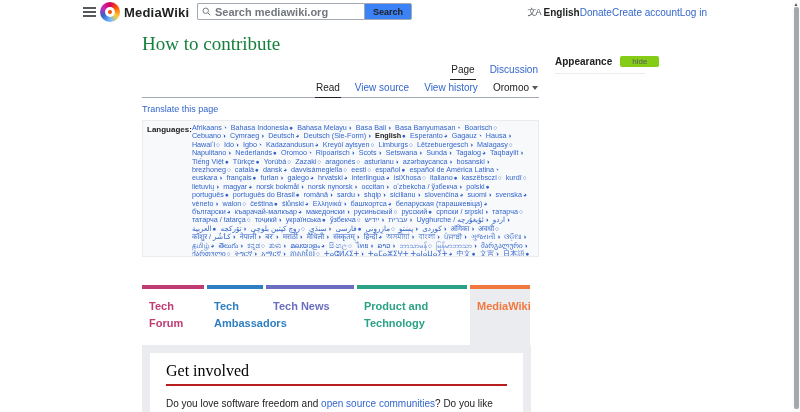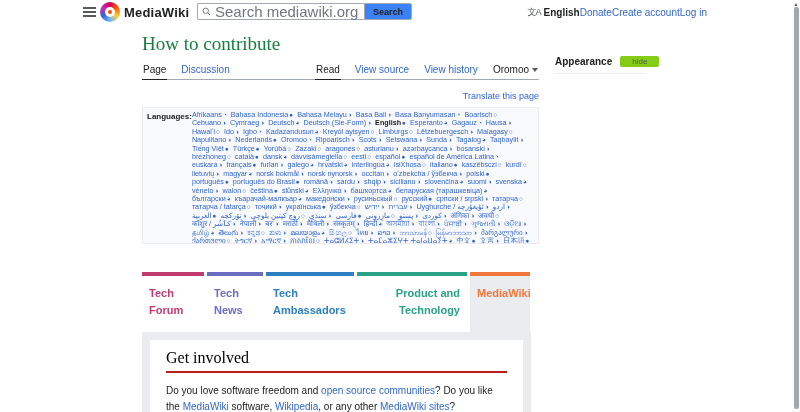--- a/index.html
+++ b/index.html
@@ -18,67 +18,67 @@
     background:conic-gradient(#d40356,#ff5b00,#fc3,#70b8ff,#36c,#c829b8,#d40356); }
   .logo::after { content:""; position:absolute; left:5px; top:5px; width:10px; height:10px;
     border-radius:50%; background:#fff; }
   .logo::before { content:""; position:absolute; left:8px; top:8px; width:4px; height:4px;
     border-radius:50%; background:#f54f00; z-index:1; }
   .brand { position:absolute; left:124px; top:5px; font-size:13px; font-weight:bold; color:#202122; letter-spacing:.2px; }
   .searchwrap { position:absolute; left:197px; top:3px; display:flex; height:17px; }
   .searchbox { display:flex; align-items:center; width:167px; border:1px solid #a2a9b1;
     border-right:none; border-radius:2px 0 0 2px; background:#fff; padding:0 4px; }
   .searchbox svg { flex:0 0 auto; margin-right:4px; }
-  .searchbox input { border:none; outline:none; width:100%; font-size:15px; color:#202122;
-    font-family:"Liberation Sans", sans-serif; background:transparent; }
+  .searchbox input { border:none; outline:none; width:100%; font-size:11px; color:#202122;
+    font-family:"Liberation Sans", sans-serif; background:transparent;font-weight:bold; }
   .searchbox input::placeholder { color:#72777d; }
   .search-btn { height:17px; border:1px solid #a2a9b1; border-radius:0 2px 2px 0; background:#3b82f6;
     font-size:9px; font-weight:bold; color:#202122; padding:0 8px; cursor:pointer;
     font-family:"Liberation Sans", sans-serif; }
   .header-right { position:absolute; right:93px; top:6px; display:flex; align-items:center;
     font-size:10px; white-space:nowrap; }
   .lang-btn { display:flex; align-items:center; gap:3px; cursor:pointer; }
   .lang-btn .glyph { font-size:9px; color:#54595d; letter-spacing:-1px; }
   .lang-btn b { font-size:10px; color:#202122; }
 
   
   .content { position:absolute; left:142px; top:33px; width:397px; }
   h1.page-title { font-family:"Liberation Serif", serif; font-weight:normal; font-size:19px; color:#15803d; }
 
   .tabbar { display:flex; justify-content:space-between; align-items:flex-end;
-    border-bottom:1px solid #a2a9b1; margin-top:6px; font-size:10px; }
+    border-bottom:1px solid #a2a9b1; margin-top:6px; font-size:10px;flex-direction:column; }
   .tabs-left, .tabs-right { display:flex; gap:13px; }
   .tab { padding:3px 1px 4px; color:#3366cc; cursor:pointer; white-space:nowrap; }
   .tab.active { color:#202122; border-bottom:1px solid #202122; margin-bottom:-1px; }
   .tab .chev { display:inline-block; width:0; height:0; border-left:3px solid transparent;
     border-right:3px solid transparent; border-top:4px solid #54595d; margin-left:3px; vertical-align:1px; }
   .tab-tools { color:#202122; }
 
-  .translate-row { text-align:right; margin-top:5px; }
+  .translate-row { text-align:left; }
   .translate-row a { font-size:9px; }
 
   
   .langbox { display:flex; margin-top:4px; background:#f8f9fa; border:1px solid #eaecf0;
     padding:3px 4px; max-height:137px; overflow:hidden; }
   .langlabel { flex:0 0 44px; font-size:8px; font-weight:bold; color:#202122; padding-top:1px; }
   .langlist { flex:1; font-size:7.2px; line-height:8.4px; letter-spacing:0; }
   .lang-item { margin-right:4px; white-space:nowrap; display:inline-block; }
   .lang-name { color:#3366cc; }
   .lang-name.current { color:#202122; font-weight:bold; }
   .lang-status { color:#36c; font-size:6.5px; margin-left:1px; }
 
   
   .portal { margin-top:28px; width:389px; }
   .portal-tabs { display:flex; gap:3px; height:60px; }
   .portal-tab { border-top:4px solid #999; padding:9px 7px 0; font-size:11px; font-weight:bold;
     line-height:17px; cursor:pointer; }
   .portal-tab:nth-child(1){ width:62px; }
   .portal-tab:nth-child(2){ width:56px; }
   .portal-tab:nth-child(3){ width:88px; }
-  .portal-tab:nth-child(4){ width:110px;text-align:right; }
+  .portal-tab:nth-child(4){ width:110px; }
   .portal-tab:nth-child(5){ width:60px; }
   .portal-panel { background:#eaecf0; padding:8px; min-height:160px; }
   .portal-panel-inner { background:#fff; padding:9px 16px 14px; min-height:144px; }
   h2.section-title { font-family:"Liberation Serif", serif; font-weight:normal; font-size:16px;
     color:#000; border-bottom:2px solid #b91c1c; padding-bottom:4px; }
   .para { font-size:10px; line-height:15.5px; color:#202122; margin-top:10px; }
 
   
   .appearance { position:absolute; left:555px; top:56px; width:90px; display:flex;
     gap:8px; padding-bottom:6px; border-bottom:1px solid #eaecf0; }
@@ -149,22 +149,22 @@
   </div>
 
   <div class="langbox">
     <div class="langlabel">Languages:</div>
     <div class="langlist"><span class="lang-item"><a class="lang-name" dir="auto">Afrikaans</a><span class="lang-status">◔</span></span><span class="lang-item"><a class="lang-name" dir="auto">Bahasa Indonesia</a><span class="lang-status">●</span></span><span class="lang-item"><a class="lang-name" dir="auto">Bahasa Melayu</a><span class="lang-status">◑</span></span><span class="lang-item"><a class="lang-name" dir="auto">Basa Bali</a><span class="lang-status">◑</span></span><span class="lang-item"><a class="lang-name" dir="auto">Basa Banyumasan</a><span class="lang-status">◔</span></span><span class="lang-item"><a class="lang-name" dir="auto">Boarisch</a><span class="lang-status">○</span></span><span class="lang-item"><a class="lang-name" dir="auto">Cebuano</a><span class="lang-status">◑</span></span><span class="lang-item"><a class="lang-name" dir="auto">Cymraeg</a><span class="lang-status">◑</span></span><span class="lang-item"><a class="lang-name" dir="auto">Deutsch</a><span class="lang-status">◕</span></span><span class="lang-item"><a class="lang-name" dir="auto">Deutsch (Sie-Form)</a><span class="lang-status">◑</span></span><span class="lang-item"><b class="lang-name current" dir="auto">English</b><span class="lang-status">●</span></span><span class="lang-item"><a class="lang-name" dir="auto">Esperanto</a><span class="lang-status">◕</span></span><span class="lang-item"><a class="lang-name" dir="auto">Gagauz</a><span class="lang-status">◔</span></span><span class="lang-item"><a class="lang-name" dir="auto">Hausa</a><span class="lang-status">◑</span></span><span class="lang-item"><a class="lang-name" dir="auto">Hawaiʻi</a><span class="lang-status">○</span></span><span class="lang-item"><a class="lang-name" dir="auto">Ido</a><span class="lang-status">◑</span></span><span class="lang-item"><a class="lang-name" dir="auto">Igbo</a><span class="lang-status">◔</span></span><span class="lang-item"><a class="lang-name" dir="auto">Kadazandusun</a><span class="lang-status">◕</span></span><span class="lang-item"><a class="lang-name" dir="auto">Kreyòl ayisyen</a><span class="lang-status">○</span></span><span class="lang-item"><a class="lang-name" dir="auto">Limburgs</a><span class="lang-status">○</span></span><span class="lang-item"><a class="lang-name" dir="auto">Lëtzebuergesch</a><span class="lang-status">◑</span></span><span class="lang-item"><a class="lang-name" dir="auto">Malagasy</a><span class="lang-status">○</span></span><span class="lang-item"><a class="lang-name" dir="auto">Napulitano</a><span class="lang-status">◑</span></span><span class="lang-item"><a class="lang-name" dir="auto">Nederlands</a><span class="lang-status">●</span></span><span class="lang-item"><a class="lang-name" dir="auto">Oromoo</a><span class="lang-status">◔</span></span><span class="lang-item"><a class="lang-name" dir="auto">Ripoarisch</a><span class="lang-status">◑</span></span><span class="lang-item"><a class="lang-name" dir="auto">Scots</a><span class="lang-status">◑</span></span><span class="lang-item"><a class="lang-name" dir="auto">Setswana</a><span class="lang-status">◑</span></span><span class="lang-item"><a class="lang-name" dir="auto">Sunda</a><span class="lang-status">◑</span></span><span class="lang-item"><a class="lang-name" dir="auto">Tagalog</a><span class="lang-status">◕</span></span><span class="lang-item"><a class="lang-name" dir="auto">Taqbaylit</a><span class="lang-status">◑</span></span><span class="lang-item"><a class="lang-name" dir="auto">Tiếng Việt</a><span class="lang-status">●</span></span><span class="lang-item"><a class="lang-name" dir="auto">Türkçe</a><span class="lang-status">●</span></span><span class="lang-item"><a class="lang-name" dir="auto">Yorùbá</a><span class="lang-status">○</span></span><span class="lang-item"><a class="lang-name" dir="auto">Zazaki</a><span class="lang-status">○</span></span><span class="lang-item"><a class="lang-name" dir="auto">aragonés</a><span class="lang-status">○</span></span><span class="lang-item"><a class="lang-name" dir="auto">asturianu</a><span class="lang-status">◑</span></span><span class="lang-item"><a class="lang-name" dir="auto">azərbaycanca</a><span class="lang-status">◑</span></span><span class="lang-item"><a class="lang-name" dir="auto">bosanski</a><span class="lang-status">◑</span></span><span class="lang-item"><a class="lang-name" dir="auto">brezhoneg</a><span class="lang-status">○</span></span><span class="lang-item"><a class="lang-name" dir="auto">català</a><span class="lang-status">●</span></span><span class="lang-item"><a class="lang-name" dir="auto">dansk</a><span class="lang-status">◕</span></span><span class="lang-item"><a class="lang-name" dir="auto">davvisámegiella</a><span class="lang-status">○</span></span><span class="lang-item"><a class="lang-name" dir="auto">eesti</a><span class="lang-status">○</span></span><span class="lang-item"><a class="lang-name" dir="auto">español</a><span class="lang-status">●</span></span><span class="lang-item"><a class="lang-name" dir="auto">español de América Latina</a><span class="lang-status">◔</span></span><span class="lang-item"><a class="lang-name" dir="auto">euskara</a><span class="lang-status">◑</span></span><span class="lang-item"><a class="lang-name" dir="auto">français</a><span class="lang-status">●</span></span><span class="lang-item"><a class="lang-name" dir="auto">furlan</a><span class="lang-status">◑</span></span><span class="lang-item"><a class="lang-name" dir="auto">galego</a><span class="lang-status">◕</span></span><span class="lang-item"><a class="lang-name" dir="auto">hrvatski</a><span class="lang-status">◕</span></span><span class="lang-item"><a class="lang-name" dir="auto">interlingua</a><span class="lang-status">◕</span></span><span class="lang-item"><a class="lang-name" dir="auto">isiXhosa</a><span class="lang-status">○</span></span><span class="lang-item"><a class="lang-name" dir="auto">italiano</a><span class="lang-status">●</span></span><span class="lang-item"><a class="lang-name" dir="auto">kaszëbsczi</a><span class="lang-status">○</span></span><span class="lang-item"><a class="lang-name" dir="auto">kurdî</a><span class="lang-status">○</span></span><span class="lang-item"><a class="lang-name" dir="auto">lietuvių</a><span class="lang-status">◑</span></span><span class="lang-item"><a class="lang-name" dir="auto">magyar</a><span class="lang-status">◕</span></span><span class="lang-item"><a class="lang-name" dir="auto">norsk bokmål</a><span class="lang-status">◑</span></span><span class="lang-item"><a class="lang-name" dir="auto">norsk nynorsk</a><span class="lang-status">◑</span></span><span class="lang-item"><a class="lang-name" dir="auto">occitan</a><span class="lang-status">◑</span></span><span class="lang-item"><a class="lang-name" dir="auto">oʻzbekcha / ўзбекча</a><span class="lang-status">◑</span></span><span class="lang-item"><a class="lang-name" dir="auto">polski</a><span class="lang-status">●</span></span><span class="lang-item"><a class="lang-name" dir="auto">português</a><span class="lang-status">●</span></span><span class="lang-item"><a class="lang-name" dir="auto">português do Brasil</a><span class="lang-status">●</span></span><span class="lang-item"><a class="lang-name" dir="auto">română</a><span class="lang-status">◑</span></span><span class="lang-item"><a class="lang-name" dir="auto">sardu</a><span class="lang-status">◑</span></span><span class="lang-item"><a class="lang-name" dir="auto">shqip</a><span class="lang-status">◑</span></span><span class="lang-item"><a class="lang-name" dir="auto">sicilianu</a><span class="lang-status">◑</span></span><span class="lang-item"><a class="lang-name" dir="auto">slovenčina</a><span class="lang-status">◕</span></span><span class="lang-item"><a class="lang-name" dir="auto">suomi</a><span class="lang-status">◑</span></span><span class="lang-item"><a class="lang-name" dir="auto">svenska</a><span class="lang-status">◕</span></span><span class="lang-item"><a class="lang-name" dir="auto">vèneto</a><span class="lang-status">◑</span></span><span class="lang-item"><a class="lang-name" dir="auto">walon</a><span class="lang-status">○</span></span><span class="lang-item"><a class="lang-name" dir="auto">čeština</a><span class="lang-status">●</span></span><span class="lang-item"><a class="lang-name" dir="auto">ślůnski</a><span class="lang-status">◕</span></span><span class="lang-item"><a class="lang-name" dir="auto">Ελληνικά</a><span class="lang-status">◑</span></span><span class="lang-item"><a class="lang-name" dir="auto">башҡортса</a><span class="lang-status">◕</span></span><span class="lang-item"><a class="lang-name" dir="auto">беларуская (тарашкевіца)</a><span class="lang-status">◕</span></span><span class="lang-item"><a class="lang-name" dir="auto">български</a><span class="lang-status">◕</span></span><span class="lang-item"><a class="lang-name" dir="auto">къарачай-малкъар</a><span class="lang-status">◕</span></span><span class="lang-item"><a class="lang-name" dir="auto">македонски</a><span class="lang-status">◑</span></span><span class="lang-item"><a class="lang-name" dir="auto">русиньскый</a><span class="lang-status">○</span></span><span class="lang-item"><a class="lang-name" dir="auto">русский</a><span class="lang-status">●</span></span><span class="lang-item"><a class="lang-name" dir="auto">српски / srpski</a><span class="lang-status">◑</span></span><span class="lang-item"><a class="lang-name" dir="auto">татарча</a><span class="lang-status">○</span></span><span class="lang-item"><a class="lang-name" dir="auto">татарча / tatarça</a><span class="lang-status">○</span></span><span class="lang-item"><a class="lang-name" dir="auto">тоҷикӣ</a><span class="lang-status">◑</span></span><span class="lang-item"><a class="lang-name" dir="auto">українська</a><span class="lang-status">●</span></span><span class="lang-item"><a class="lang-name" dir="auto">ўзбекча</a><span class="lang-status">○</span></span><span class="lang-item"><a class="lang-name" dir="auto">ייִדיש</a><span class="lang-status">◑</span></span><span class="lang-item"><a class="lang-name" dir="auto">עברית</a><span class="lang-status">◑</span></span><span class="lang-item"><a class="lang-name" dir="auto">Uyghurche / ئۇيغۇرچە</a><span class="lang-status">◑</span></span><span class="lang-item"><a class="lang-name" dir="auto">اردو</a><span class="lang-status">◑</span></span><span class="lang-item"><a class="lang-name" dir="auto">العربية</a><span class="lang-status">●</span></span><span class="lang-item"><a class="lang-name" dir="auto">تۆرکجه</a><span class="lang-status">◑</span></span><span class="lang-item"><a class="lang-name" dir="auto">روچ کپتین بلوچی</a><span class="lang-status">○</span></span><span class="lang-item"><a class="lang-name" dir="auto">سنڌي</a><span class="lang-status">◑</span></span><span class="lang-item"><a class="lang-name" dir="auto">فارسی</a><span class="lang-status">●</span></span><span class="lang-item"><a class="lang-name" dir="auto">مازِرونی</a><span class="lang-status">○</span></span><span class="lang-item"><a class="lang-name" dir="auto">پښتو</a><span class="lang-status">◑</span></span><span class="lang-item"><a class="lang-name" dir="auto">کوردی</a><span class="lang-status">◑</span></span><span class="lang-item"><a class="lang-name" dir="auto">अंगिका</a><span class="lang-status">◑</span></span><span class="lang-item"><a class="lang-name" dir="auto">अवधी</a><span class="lang-status">○</span></span><span class="lang-item"><a class="lang-name" dir="auto">कॉशुर / کٲشُر</a><span class="lang-status">◑</span></span><span class="lang-item"><a class="lang-name" dir="auto">नेपाली</a><span class="lang-status">◑</span></span><span class="lang-item"><a class="lang-name" dir="auto">बर'</a><span class="lang-status">◑</span></span><span class="lang-item"><a class="lang-name" dir="auto">मराठी</a><span class="lang-status">◑</span></span><span class="lang-item"><a class="lang-name" dir="auto">मैथिली</a><span class="lang-status">◑</span></span><span class="lang-item"><a class="lang-name" dir="auto">संस्कृतम्</a><span class="lang-status">◑</span></span><span class="lang-item"><a class="lang-name" dir="auto">हिन्दी</a><span class="lang-status">◕</span></span><span class="lang-item"><a class="lang-name" dir="auto">অসমীয়া</a><span class="lang-status">◑</span></span><span class="lang-item"><a class="lang-name" dir="auto">বাংলা</a><span class="lang-status">◑</span></span><span class="lang-item"><a class="lang-name" dir="auto">ਪੰਜਾਬੀ</a><span class="lang-status">◑</span></span><span class="lang-item"><a class="lang-name" dir="auto">ગુજરાતી</a><span class="lang-status">◑</span></span><span class="lang-item"><a class="lang-name" dir="auto">ଓଡ଼ିଆ</a><span class="lang-status">◑</span></span><span class="lang-item"><a class="lang-name" dir="auto">தமிழ்</a><span class="lang-status">◕</span></span><span class="lang-item"><a class="lang-name" dir="auto">తెలుగు</a><span class="lang-status">◑</span></span><span class="lang-item"><a class="lang-name" dir="auto">ಕನ್ನಡ</a><span class="lang-status">○</span></span><span class="lang-item"><a class="lang-name" dir="auto">ತುಳು</a><span class="lang-status">◑</span></span><span class="lang-item"><a class="lang-name" dir="auto">മലയാളം</a><span class="lang-status">◕</span></span><span class="lang-item"><a class="lang-name" dir="auto">සිංහල</a><span class="lang-status">○</span></span><span class="lang-item"><a class="lang-name" dir="auto">ไทย</a><span class="lang-status">◑</span></span><span class="lang-item"><a class="lang-name" dir="auto">ລາວ</a><span class="lang-status">◑</span></span><span class="lang-item"><a class="lang-name" dir="auto">ဘာသာမန်</a><span class="lang-status">○</span></span><span class="lang-item"><a class="lang-name" dir="auto">မြန်မာဘာသာ</a><span class="lang-status">◑</span></span><span class="lang-item"><a class="lang-name" dir="auto">მარგალური</a><span class="lang-status">◑</span></span><span class="lang-item"><a class="lang-name" dir="auto">ქართული</a><span class="lang-status">○</span></span><span class="lang-item"><a class="lang-name" dir="auto">ትግርኛ</a><span class="lang-status">◑</span></span><span class="lang-item"><a class="lang-name" dir="auto">አማርኛ</a><span class="lang-status">◑</span></span><span class="lang-item"><a class="lang-name" dir="auto">ភាសាខ្មែរ</a><span class="lang-status">○</span></span><span class="lang-item"><a class="lang-name" dir="auto">ⵜⴰⵛⵍⵃⵉⵜ</a><span class="lang-status">◑</span></span><span class="lang-item"><a class="lang-name" dir="auto">ⵜⴰⵎⴰⵣⵉⵖⵜ ⵜⴰⵏⴰⵡⴰⵢⵜ</a><span class="lang-status">◕</span></span><span class="lang-item"><a class="lang-name" dir="auto">中文</a><span class="lang-status">●</span></span><span class="lang-item"><a class="lang-name" dir="auto">文言</a><span class="lang-status">◑</span></span><span class="lang-item"><a class="lang-name" dir="auto">日本語</a><span class="lang-status">●</span></span></div>
   </div>
 
   <div class="portal">
     <div class="portal-tabs">
         <div class="portal-tab" style="border-top-color: rgb(193, 59, 115); color: rgb(193, 59, 115);"><span>Tech Forum</span></div>
+        <div class="portal-tab" style="border-top-color: rgb(46, 127, 194); color: rgb(46, 127, 194);"><span>Tech Ambassadors</span></div>
         <div class="portal-tab" style="border-top-color: rgb(107, 110, 192); color: rgb(107, 110, 192);"><span>Tech News</span></div>
-        <div class="portal-tab" style="border-top-color: rgb(46, 127, 194); color: rgb(46, 127, 194);"><span>Tech Ambassadors</span></div>
         <div class="portal-tab" style="border-top-color: rgb(42, 162, 135); color: rgb(42, 162, 135);"><span>Product and Technology</span></div>
         <div class="portal-tab" style="border-top-color: rgb(241, 121, 63); color: rgb(241, 121, 63); background: rgb(234, 236, 240);"><span>MediaWiki</span></div>
       </div>
     <div class="portal-panel">
       <div class="portal-panel-inner">
         <h2 class="section-title">Get involved</h2>
         <p class="para">Do you love software freedom and <a>open source communities</a>? Do you like the <a>MediaWiki</a> software, <a>Wikipedia</a>, or any other <a>MediaWiki sites</a>?</p>
 
       </div>
     </div>

